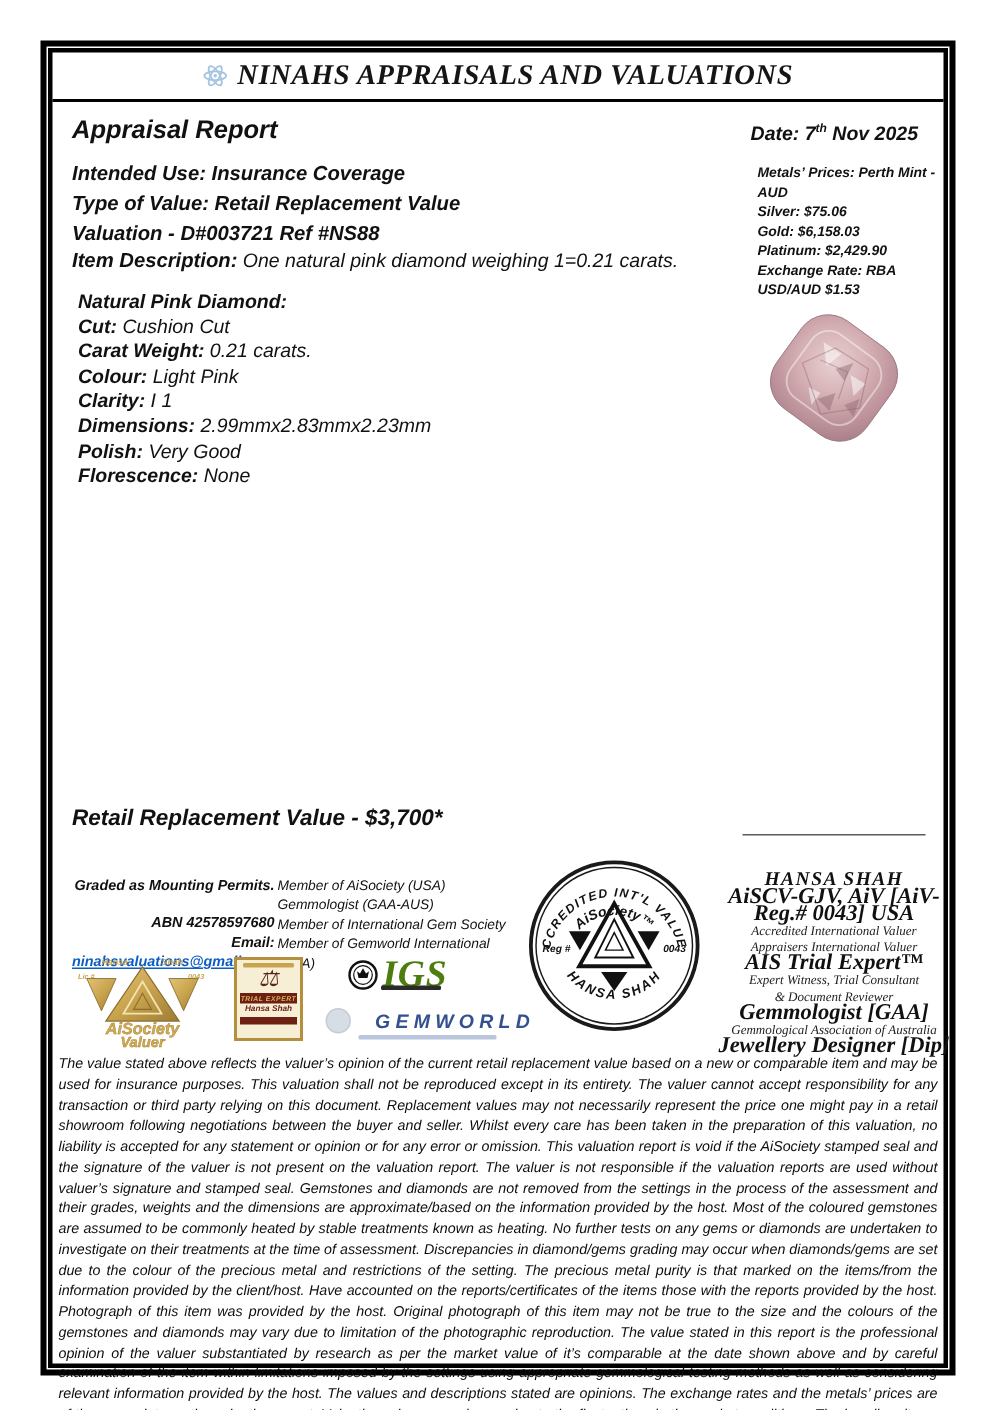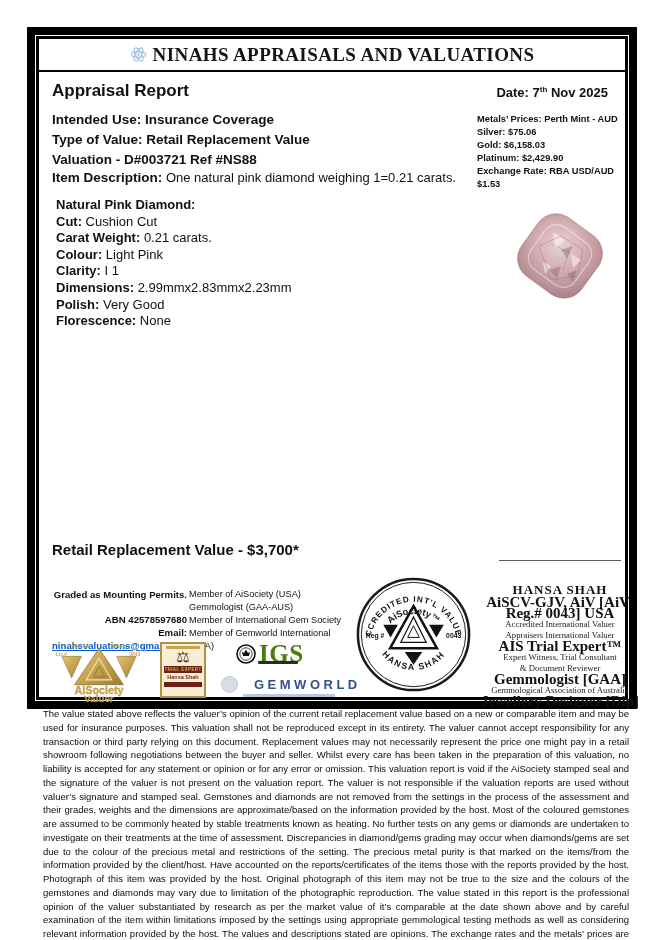--- a/index.html
+++ b/index.html
@@ -1,31 +1,31 @@
 <!DOCTYPE html>
 <html><head>
 <meta charset="utf-8">
 <style>
   html,body{margin:0;padding:0;background:#ffffff;width:665px;height:940px;overflow:hidden;
     font-family:"Liberation Sans",sans-serif;color:#111;}
-  .frame{position:absolute;left:27px;top:27px;width:610px;height:682px;border:8px solid #000000;box-sizing:border-box;}
+  .frame{position:absolute;left:27px;top:27px;width:610px;height:890px;border:4px solid #000000;box-sizing:border-box;font-style:italic;}
   .frame-inner{position:absolute;left:1px;top:1px;right:1px;bottom:1px;border:3px solid #000;box-sizing:border-box;background:#fff;}
   .content{position:absolute;left:0;top:0;right:0;bottom:0;}
 
   .header-band{position:absolute;left:0;top:0;width:100%;height:33px;border-bottom:2px solid #000;
     display:flex;align-items:center;justify-content:center;gap:6px;box-sizing:border-box;}
   .header-title{font-family:"Liberation Serif",serif;font-weight:bold;font-size:19px;letter-spacing:.4px;color:#151515;}
   .atom-icon{width:17px;height:17px;display:inline-block;}
 
   .h-report{position:absolute;left:13px;top:42px;font-size:17px;font-weight:bold;}
   .date-line{position:absolute;right:17px;top:46px;font-size:13px;font-weight:bold;}
   .date-line sup{font-size:8px;}
 
   .summary{position:absolute;left:13px;top:71px;font-size:13.5px;font-weight:bold;line-height:20px;}
-  .metals{position:absolute;left:438px;top:74px;font-size:9.3px;font-weight:bold;line-height:13px;}
+  .metals{position:absolute;left:470px;top:74px;font-size:9.3px;font-weight:bold;line-height:13px;}
 
   .item-desc{position:absolute;left:13px;top:131px;font-size:13px;}
   .item-desc b{font-size:13.5px;}
 
   .diamond-specs{position:absolute;left:17px;top:158px;font-size:13px;line-height:16.6px;}
   .diamond-specs .lbl{font-weight:bold;}
 
   .diamond-photo{position:absolute;left:466px;top:167px;width:110px;height:100px;}
 
   .retail-line{position:absolute;left:13px;top:502px;font-size:15px;font-weight:bold;}

